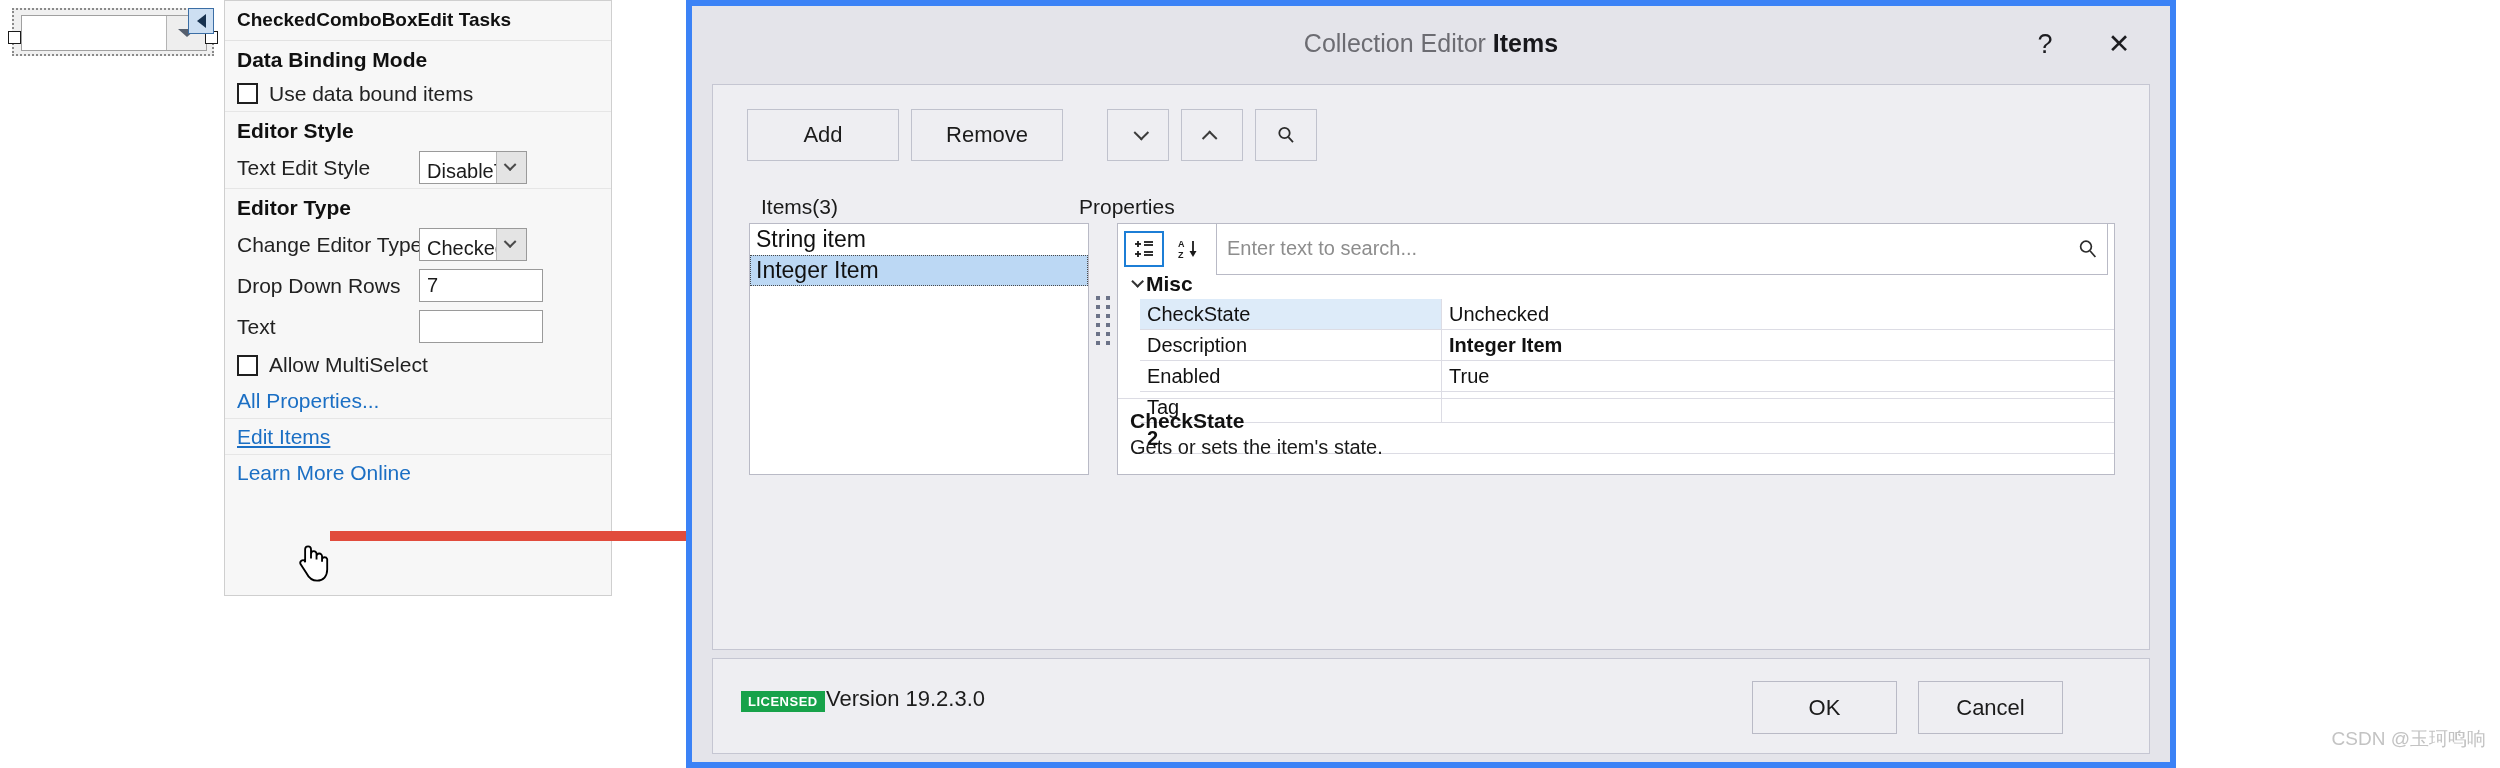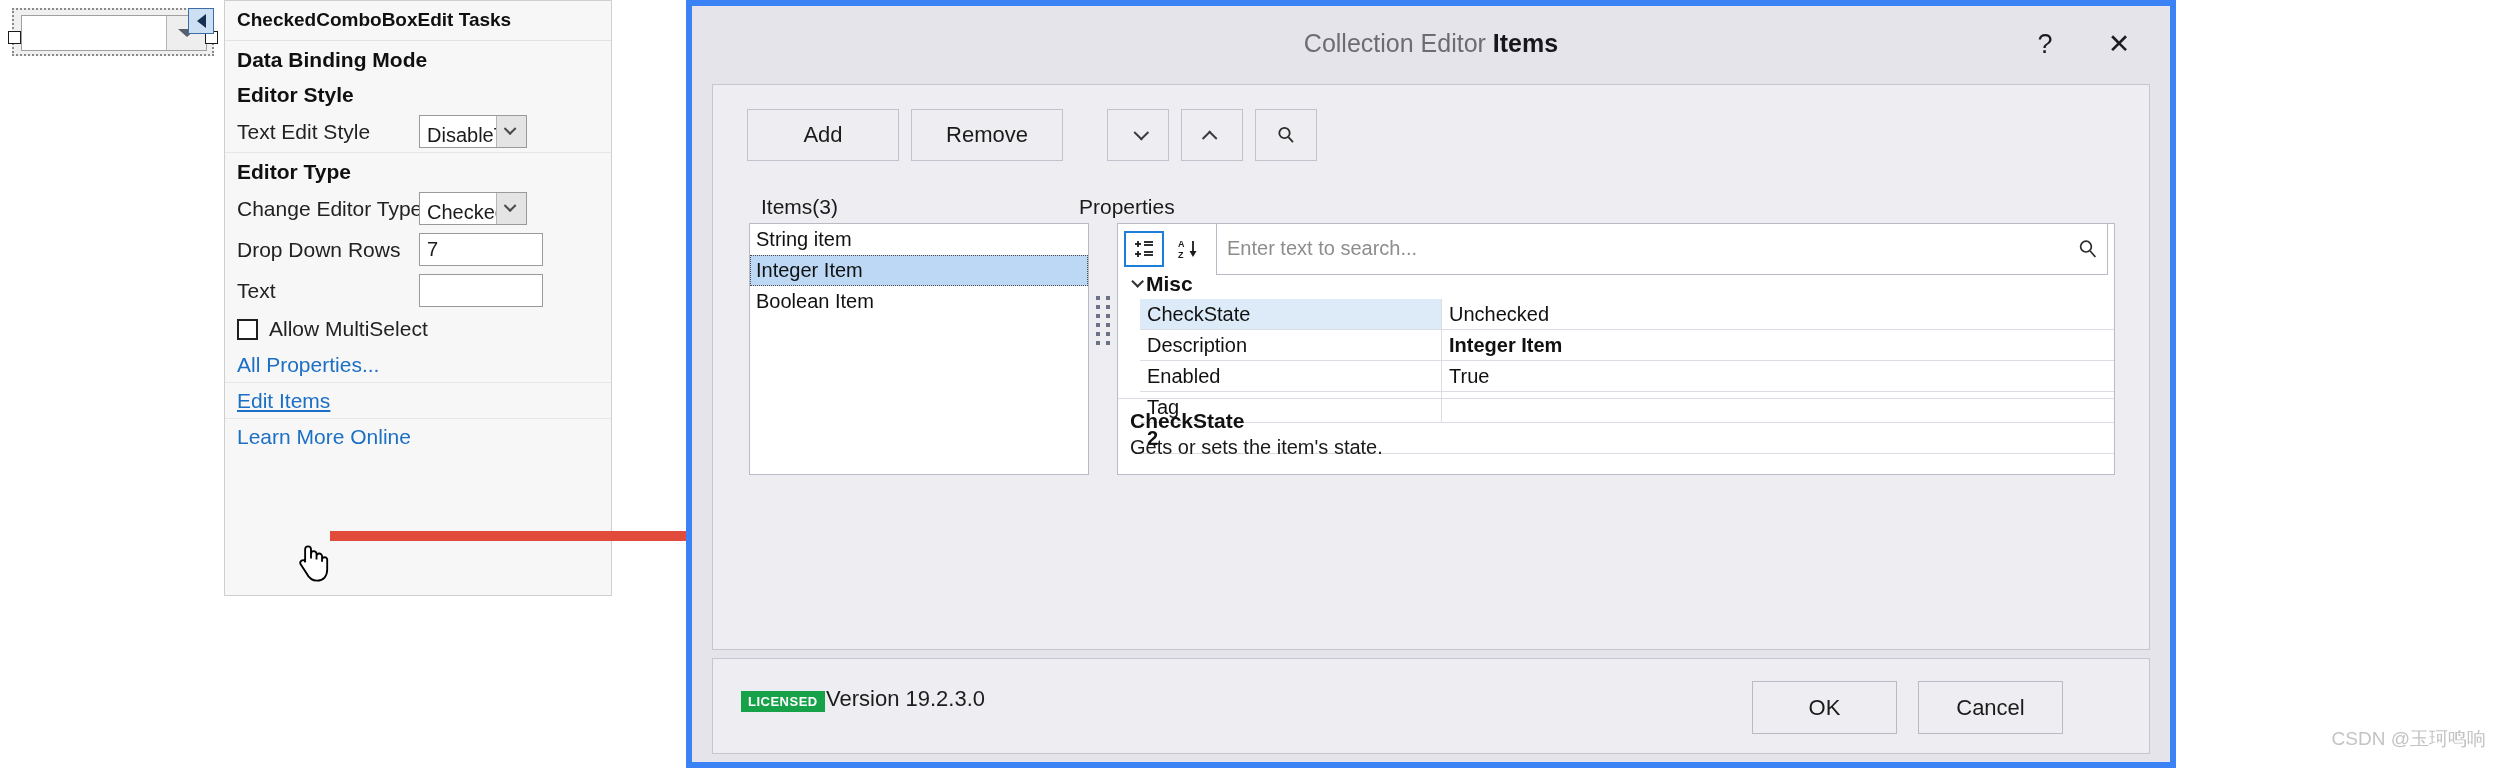--- a/index.html
+++ b/index.html
@@ -150,21 +150,21 @@
   }
   .lbl-items { left: 48px; top: 110px; }
   .lbl-props { left: 366px; top: 110px; }
 
   .items-list {
     position: absolute; left: 36px; top: 138px; width: 340px; height: 252px;
     background: #ffffff; border: 1px solid #b9bac6; overflow: hidden;
   }
   .item-row {
     height: 31px; line-height: 31px; padding-left: 6px;
-    font-size: 20px; color: #111; white-space: nowrap;
+    font-size: 23px; color: #111; white-space: nowrap;
   }
   .item-row.selected { background: #bcd8f4; outline: 1px dotted #4a4a4a; outline-offset: -1px; }
 
   .splitter {
     position: absolute; left: 381px; top: 205px; width: 18px; height: 60px;
     display: flex; align-items: center; justify-content: center;
   }
   .splitter .dots { display: grid; grid-template-columns: 5px 5px; gap: 5px 5px; }
   .splitter .dots i { display: block; width: 4px; height: 4px; background: #6b7288; }
 
@@ -245,20 +245,24 @@
     <div class="grip right"></div>
     <div class="smarttag">
       <div class="tri-left"></div>
     </div>
   </div>
 
   <div class="tasks-panel">
     <div class="tasks-title">CheckedComboBoxEdit Tasks</div>
 
     <div class="task-group">Data Binding Mode</div>
+    <div class="task-row sep">
+      <div class="cb"></div>
+      <div class="task-label">Use data bound items</div>
+    </div>
 
     <div class="task-group">Editor Style</div>
     <div class="task-row sep">
       <div class="task-label lbl">Text Edit Style</div>
       <div class="combo-sm">
         <span class="v">DisableT</span>
         <span class="arrowbox">
             <i class="chev"></i>
           </span>
       </div>
@@ -338,21 +342,20 @@
           </svg>
         </div>
       </div>
 
       <div class="section-label lbl-items">Items(3)</div>
       <div class="section-label lbl-props">Properties</div>
 
       <div class="items-list">
         <div class="item-row">String item</div>
         <div class="item-row selected">Integer Item</div>
-        <div class="item-row">Boolean Item</div>
       </div>
 
       <div class="splitter">
         <div class="dots">
           <i></i>
             <i></i>
             <i></i>
             <i></i>
             <i></i>
             <i></i>

